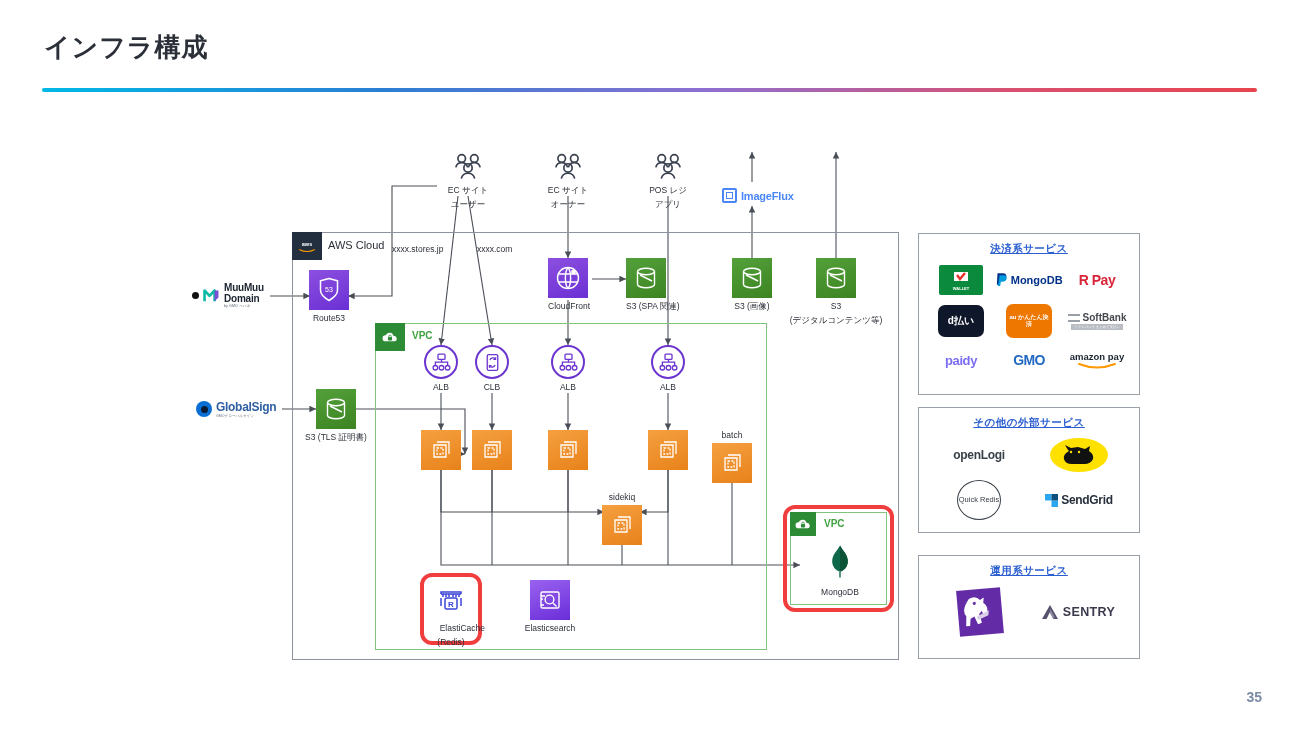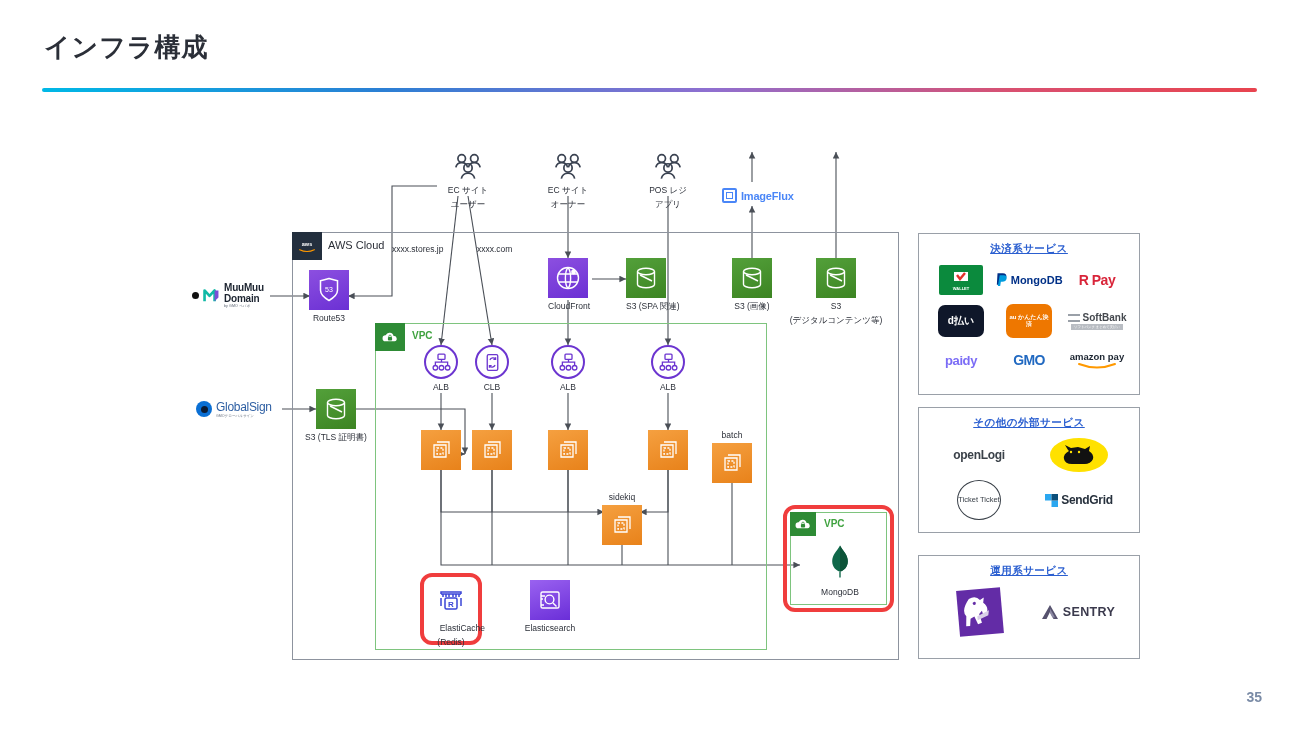--- a/index.html
+++ b/index.html
@@ -126,21 +126,21 @@
   .muumuu .mk { width:17px; height:15px; }
   .muumuu .mtxt { font-size:10px; font-weight:bold; color:#1c2430; line-height:1.05; letter-spacing:-.2px;}
   .muumuu .msub { font-size:3.6px; color:#5b6472; letter-spacing:.1px; }
 
   .globalsign { position:absolute; display:flex; align-items:center; gap:4px; }
   .globalsign .eye {
     width:16px;height:16px;border-radius:50%;background:#0a6fd4;
     display:flex;align-items:center;justify-content:center;
   }
   .globalsign .eye i { width:7px;height:7px;border-radius:50%;background:#0b1b33; }
-  .globalsign .gtxt { font-size:12px;font-weight:normal;color:#2e5fa3;letter-spacing:-.3px; }
+  .globalsign .gtxt { font-size:12px;font-weight:bold;color:#2e5fa3;letter-spacing:-.3px; }
   .globalsign .gsub { font-size:3.6px;color:#6b7482; }
 </style>
 </head>
 <body>
 
 <div id="slide">
 
   <div class="slide-title">インフラ構成</div>
   <div class="title-rule"></div>
   <div class="page-num">35</div>
@@ -591,21 +591,21 @@
             <svg width="40" height="24" viewBox="0 0 40 24">
               <path d="M9 7 L6 2 L12 5 L19 4 L26 6 L31 3 L30 8 q5 3 4 8 -2 5 -9 5 l-12 0 q-7 0 -8-5 -1-5 5-8z" fill="#111"></path>
               <circle cx="12" cy="9" r="1.2" fill="#ffe100"></circle>
                 <circle cx="20" cy="9" r="1.2" fill="#ffe100"></circle>
               <path d="M21 19 q6 2 11 -2" stroke="#111" stroke-width="2" fill="none"></path>
             </svg>
           </div>
         </div>
         <div class="logo-cell" style="width:50%;height:44px;">
           <div style="width:44px;height:40px;border-radius:50%;border:1.4px solid #3a4149;display:flex;flex-direction:column;align-items:center;justify-content:center;line-height:1.05;">
-            <span style="font-size:7.5px;color:#3a4149;">Ticket Ticket</span>
+            <span style="font-size:7.5px;color:#3a4149;">Quick Redis</span>
           </div>
         </div>
         <div class="logo-cell" style="width:50%;height:44px;">
           <svg width="13" height="13" viewBox="0 0 12 12">
               <rect x="0" y="0" width="6" height="6" fill="#2aa7f0"></rect>
               <rect x="6" y="6" width="6" height="6" fill="#2aa7f0"></rect>
               <rect x="6" y="0" width="6" height="6" fill="#0b4f7a"></rect>
             </svg>
           <span class="lg-txt" style="color:#26303c;font-size:12px;margin-left:3px;letter-spacing:-.3px;">SendGrid</span>
         </div>

